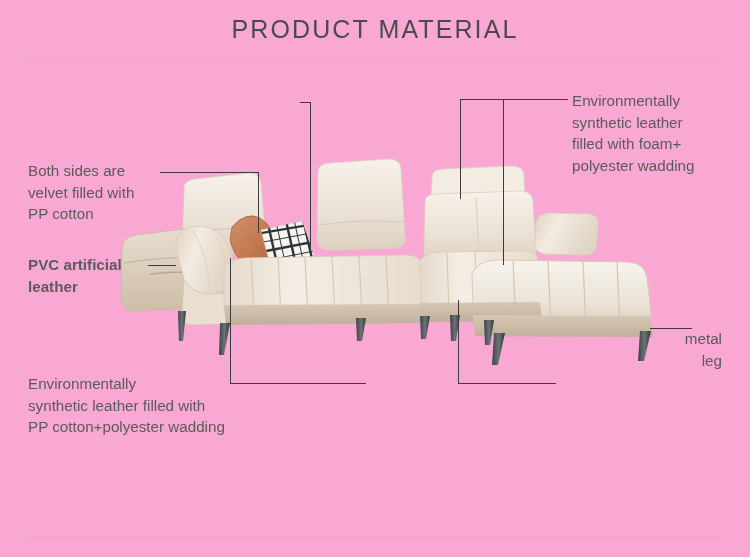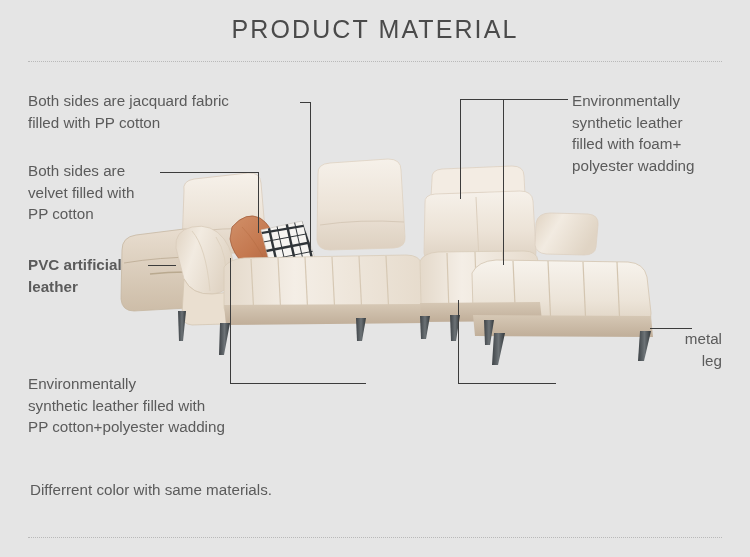--- a/index.html
+++ b/index.html
@@ -10,21 +10,21 @@
     width: 750px;
     height: 557px;
     background: #ffffff;
     font-family: "Liberation Sans", sans-serif;
     overflow: hidden;
   }
   #page {
     position: relative;
     width: 750px;
     height: 557px;
-    background: #e5e5e5;
+    background: #f9a8d4;
   }
 
   
   .page-title {
     position: absolute;
     left: 0;
     top: 14px;
     width: 750px;
     text-align: center;
     font-size: 25px;
@@ -242,22 +242,20 @@
 
   <div class="leader h" style="left:460px; top:99px; width:108px;"></div>
   <div class="leader v" style="left:460px; top:99px; height:100px;"></div>
   <div class="leader v" style="left:503px; top:99px; height:166px;"></div>
 
   <div class="leader h" style="left:650px; top:328px; width:42px;"></div>
 
   <div class="leader h" style="left:458px; top:383px; width:98px;"></div>
   <div class="leader v" style="left:458px; top:300px; height:84px;"></div>
 
-  <div class="callout c-jacquard">Both sides are jacquard fabric
-filled with PP cotton</div>
 
   <div class="callout c-velvet">Both sides are
 velvet filled with
 PP cotton</div>
 
   <div class="callout c-pvc">PVC artificial
 leather</div>
 
   <div class="callout c-eco-left">Environmentally
 synthetic leather filled with
@@ -265,16 +263,15 @@
 
   <div class="callout c-eco-right">Environmentally
 synthetic leather
 filled with foam+
 polyester wadding</div>
 
   <div class="callout c-metal right-align">metal
 leg</div>
 
 
-  <div class="footer-note">Differrent color with same materials.</div>
   <div class="divider bottom"></div>
 
 </div>
 
 </body></html>

